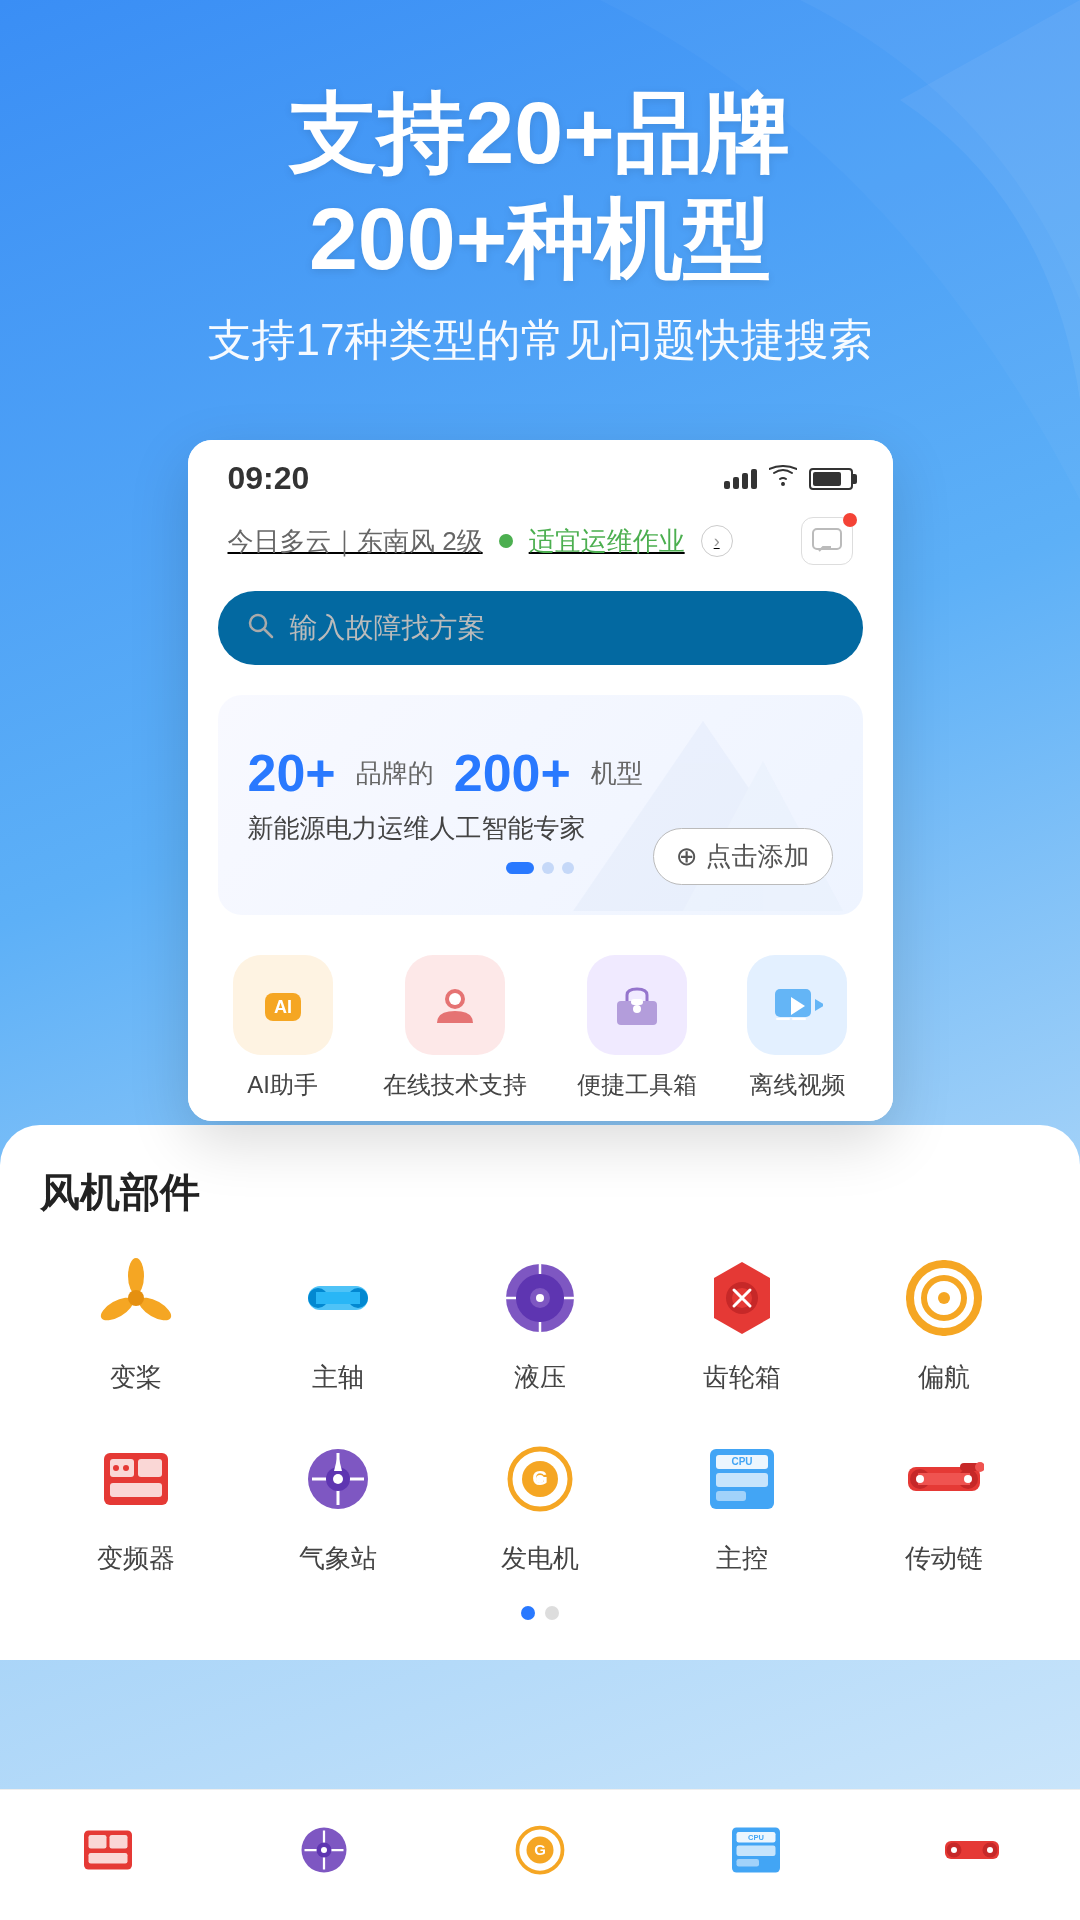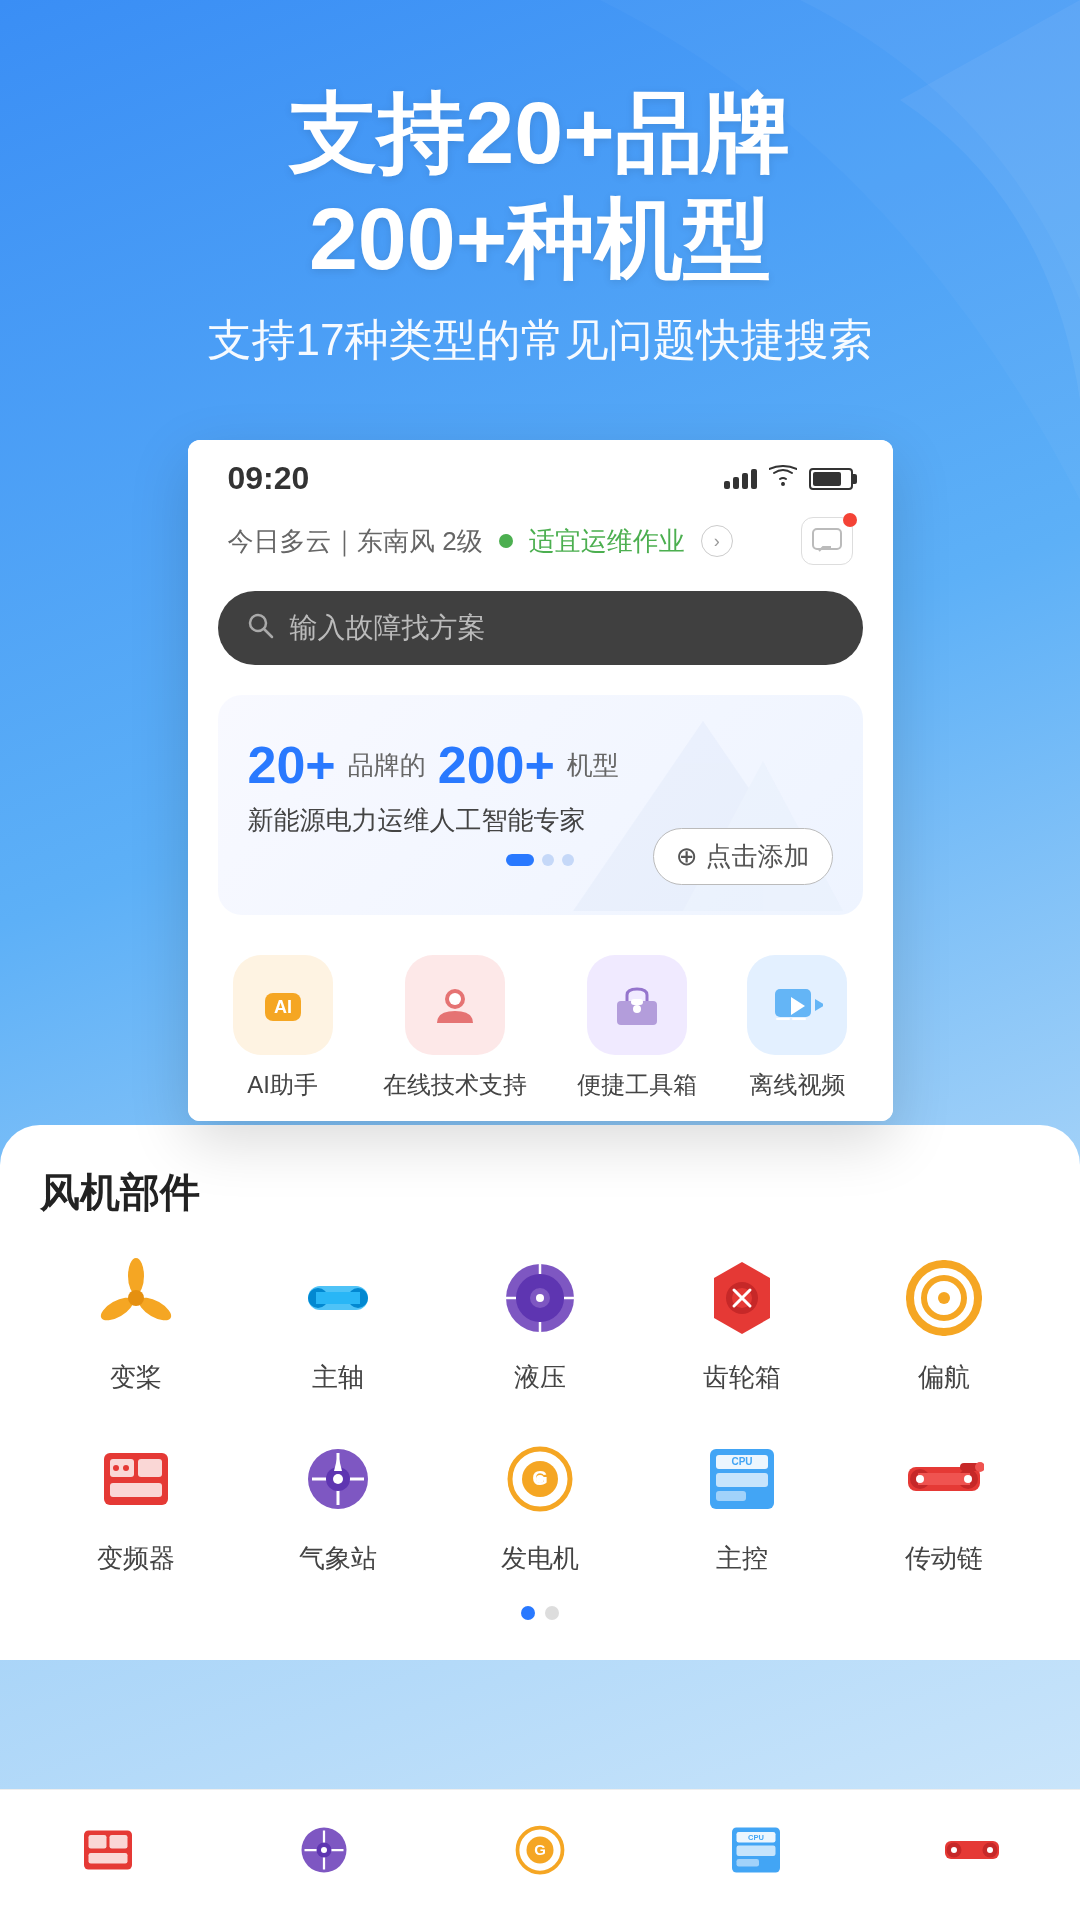--- a/index.html
+++ b/index.html
@@ -44,21 +44,21 @@
       font-weight: 400;
       color: rgba(255,255,255,0.95);
       margin-top: 20px;
     }
 
     
     .phone-mockup {
       margin: 30px auto 0;
       width: 705px;
       background: white;
-      border-radius: 12px;
+      border-radius: 24px;
       box-shadow: 0 20px 60px rgba(0,0,0,0.15);
       overflow: hidden;
       position: relative;
       z-index: 3;
     }
 
     
     .status-bar {
       background: white;
       display: flex;
@@ -108,20 +108,21 @@
       border-radius: 2px;
     }
 
     
     .weather-bar {
       background: white;
       display: flex;
       align-items: center;
       padding: 10px 40px 16px;
       gap: 16px;
+      text-decoration: underline;
     }
     .weather-text {
       font-size: 26px;
       color: #666;
     }
     .weather-dot {
       width: 14px; height: 14px;
       background: #4caf50;
       border-radius: 50%;
     }
@@ -154,21 +155,21 @@
       background: #f44336;
       border-radius: 50%;
     }
 
     
     .search-bar-wrap {
       background: white;
       padding: 10px 30px 20px;
     }
     .search-bar {
-      background: #404040;
+      background: #0369a1;
       border-radius: 50px;
       display: flex;
       align-items: center;
       padding: 18px 28px;
       gap: 16px;
     }
     .search-icon { font-size: 28px; color: #aaa; }
     .search-placeholder { font-size: 28px; color: #bbb; }
 
     
@@ -181,22 +182,22 @@
       overflow: hidden;
       min-height: 220px;
     }
     .banner-label {
       font-size: 26px;
       color: #666;
     }
     .banner-numbers {
       display: flex;
       align-items: center;
-      gap: 12px;
-      margin-top: 10px;
+      gap: 20px;
+      margin-top: 18px;
     }
     .banner-num {
       font-size: 52px;
       font-weight: 800;
       color: #2979ff;
     }
     .banner-unit {
       font-size: 26px;
       color: #666;
     }

